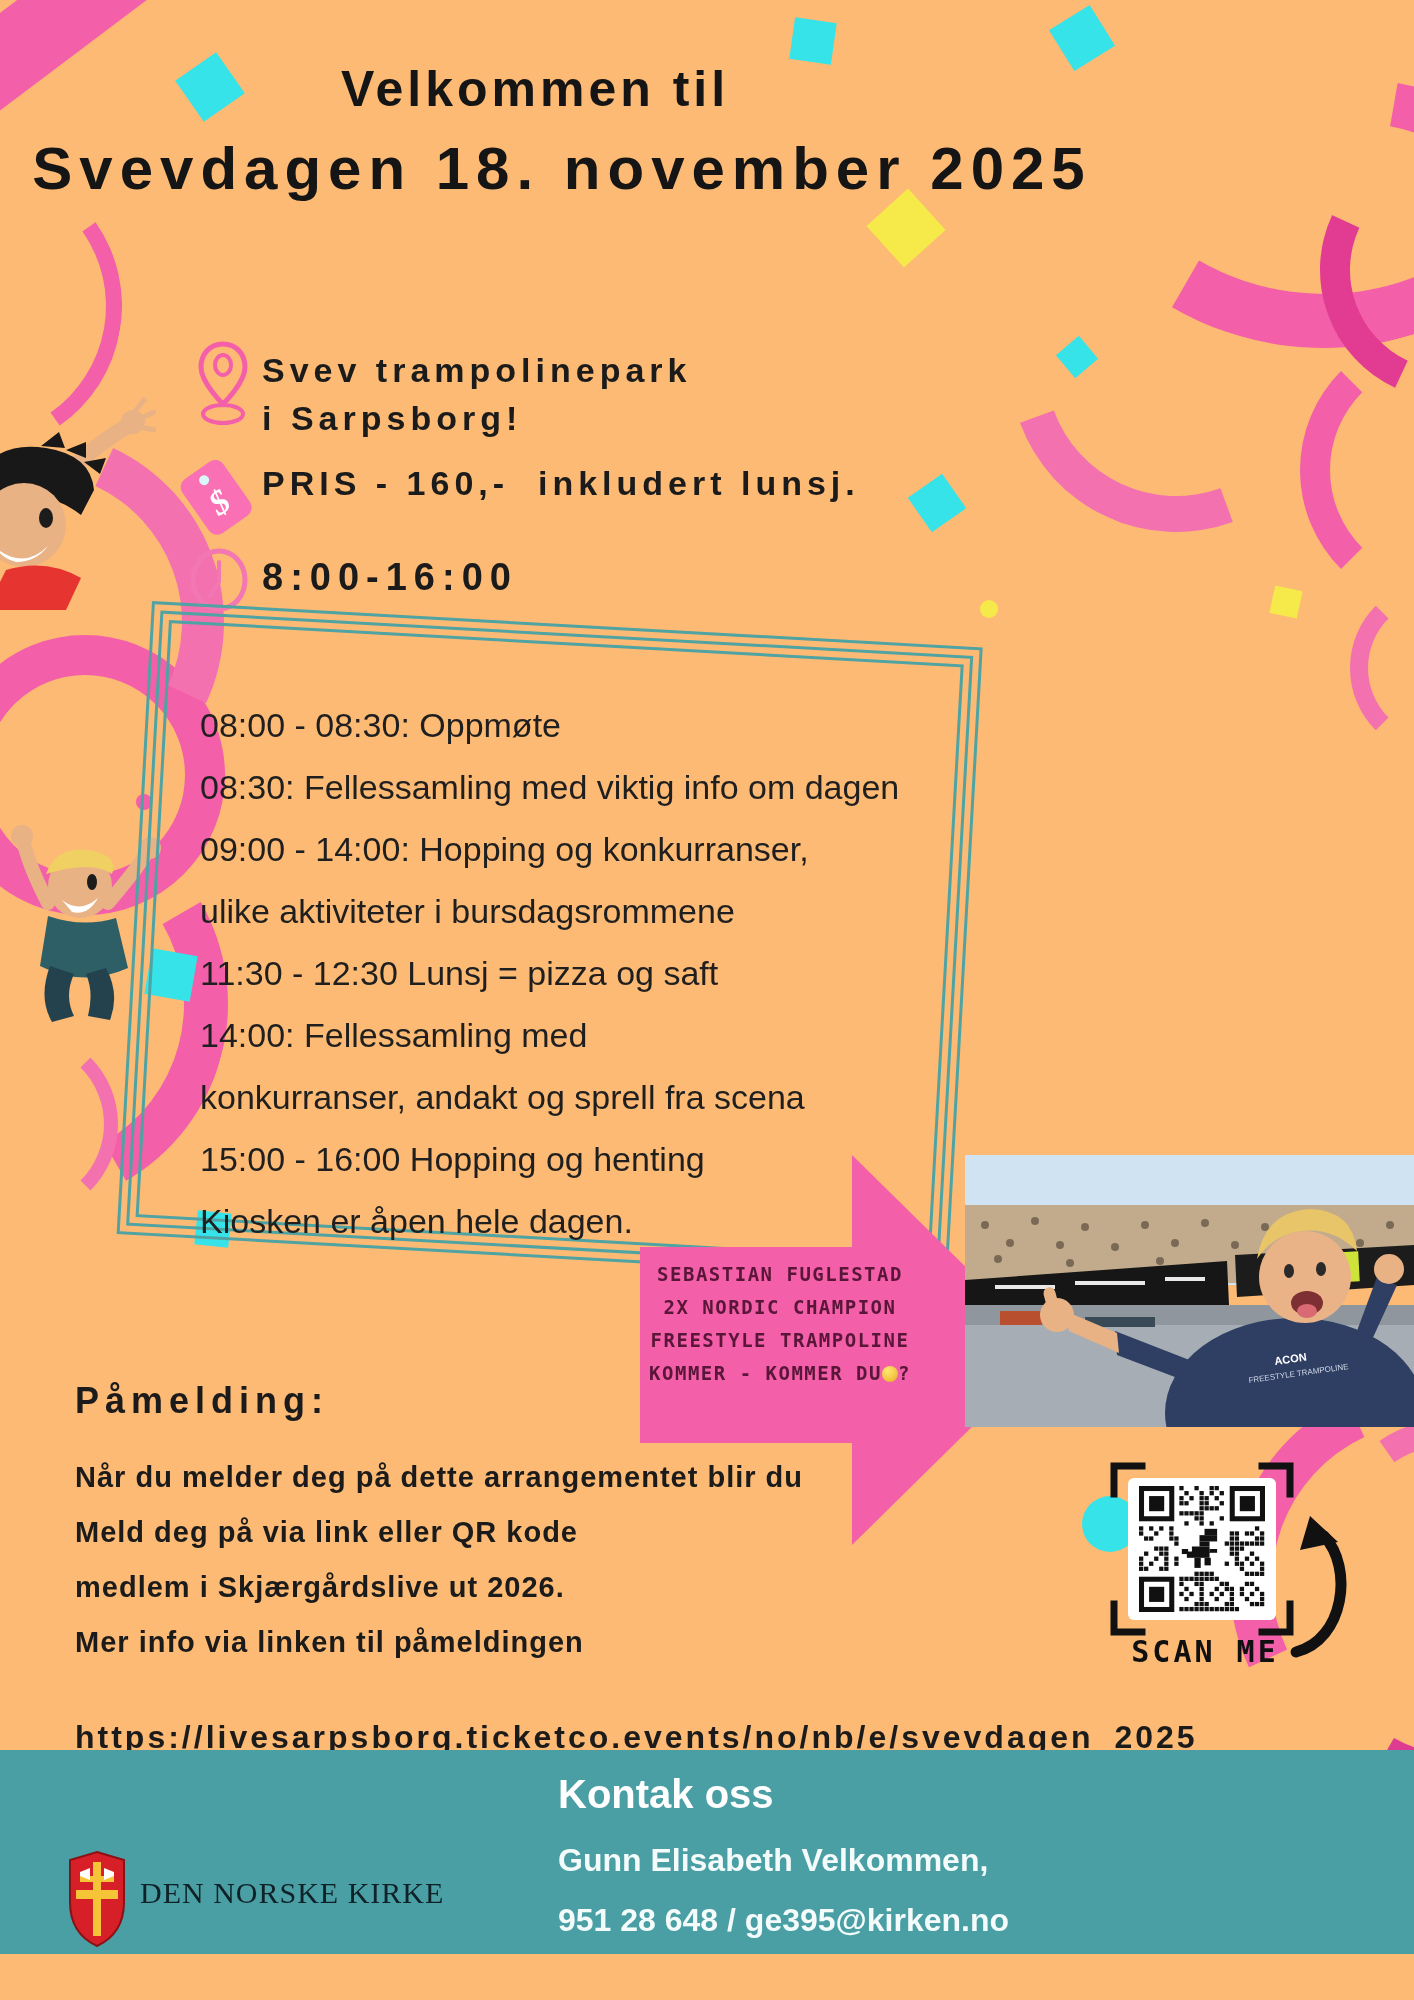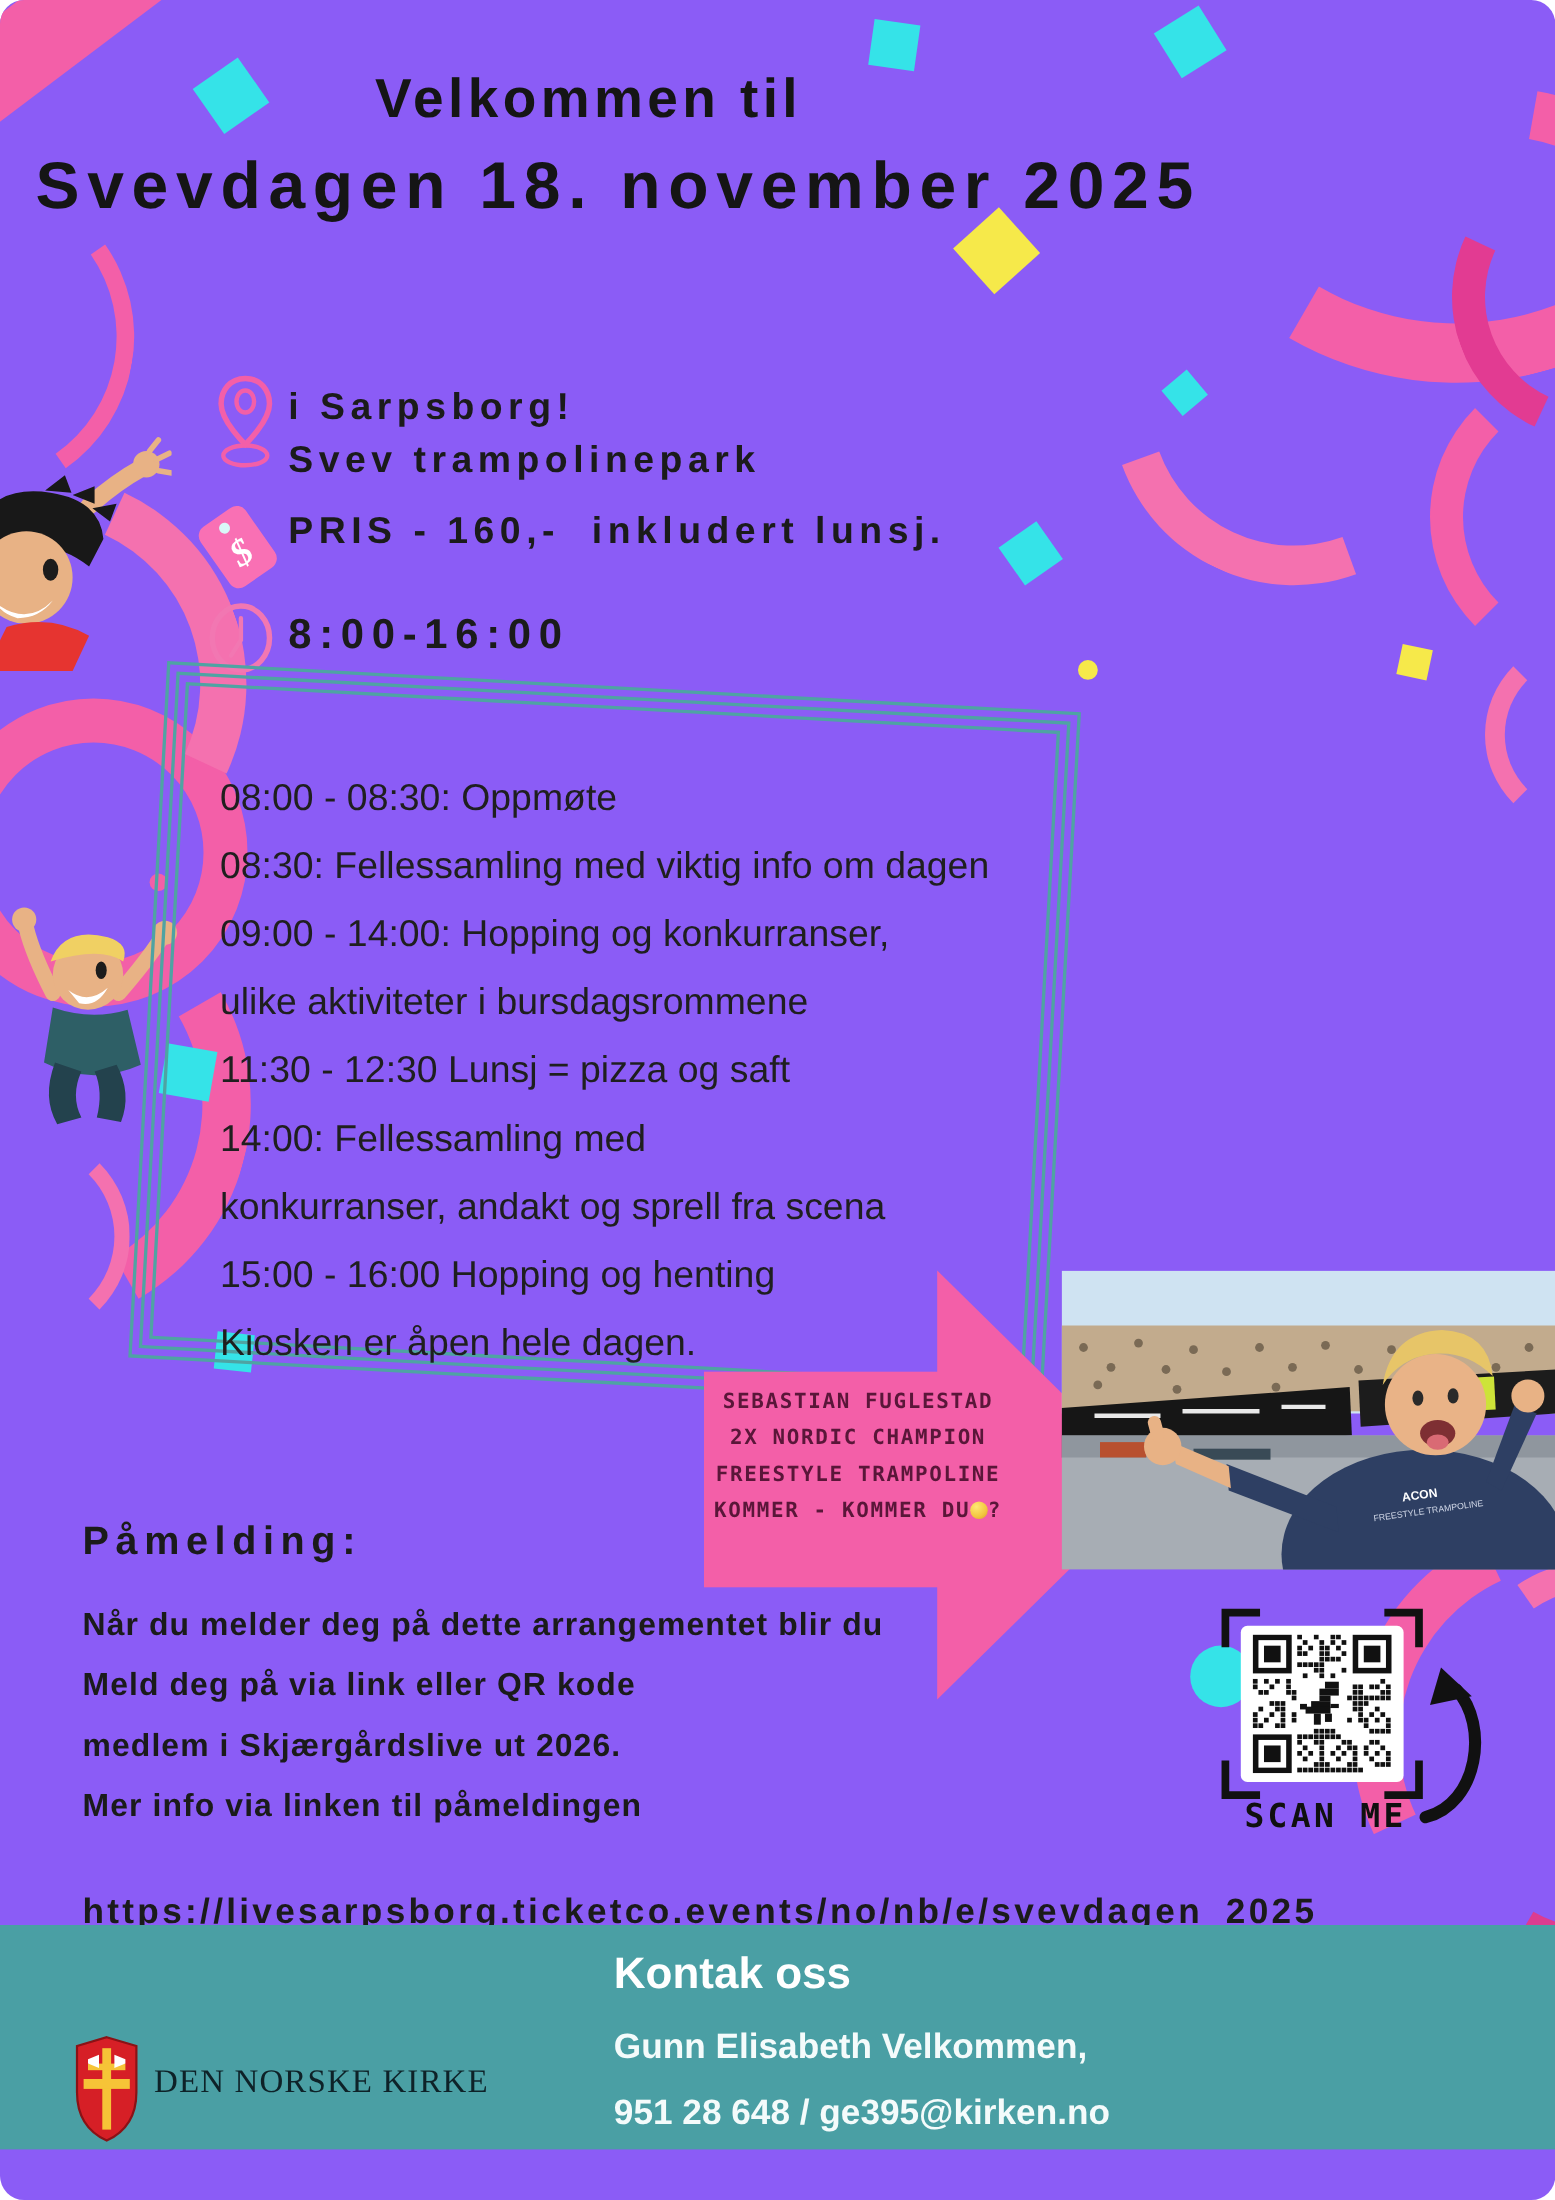--- a/index.html
+++ b/index.html
@@ -1,17 +1,17 @@
 <!DOCTYPE html>
 <html><head>
 <meta charset="utf-8">
 <style>
   html,body{margin:0;padding:0;background:#fff;}
-  .poster{position:relative;width:1414px;height:2000px;background:#8b5cf6;overflow:hidden;
-          font-family:"Liberation Sans", sans-serif;color:#1b1b1b;border-radius:22px;}
+  .poster{position:relative;width:1414px;height:2000px;background:#fdba74;overflow:hidden;
+          font-family:"Liberation Sans", sans-serif;color:#1b1b1b;}
   .abs{position:absolute;}
   
   .ribbon{position:absolute;border-radius:50%;border:40px solid transparent;z-index:1;}
   .band{position:absolute;background:#F35FA8;z-index:1;}
   .confetti{position:absolute;z-index:1;}
   .dot{border-radius:50%;}
   
   .title1{left:0;top:60px;width:1070px;text-align:center;font-size:50px;font-weight:bold;
           letter-spacing:4px;color:#151515;z-index:2;}
   .title2{left:0;top:134px;width:1124px;text-align:center;font-size:60px;font-weight:bold;
@@ -118,22 +118,22 @@
 
   <div class="abs title1">Velkommen til</div>
   <div class="abs title2">Svevdagen 18. november 2025</div>
 
   <svg class="abs" style="left:196px;top:338px;z-index:2;" width="54" height="90" viewBox="0 0 54 90">
     <path d="M27 6 C13 6 5 17 5 29 C5 45 27 66 27 66 C27 66 49 45 49 29 C49 17 41 6 27 6 Z" fill="none" stroke="#F35FA8" stroke-width="5"></path>
     <ellipse cx="27" cy="27" rx="8" ry="10" fill="none" stroke="#F35FA8" stroke-width="4"></ellipse>
     <ellipse cx="27" cy="76" rx="20" ry="9" fill="none" stroke="#F35FA8" stroke-width="4"></ellipse>
   </svg>
   <div class="abs info-text" style="left:262px;top:346px;line-height:48px;">
+    <div>Svev trampolinepark</div>
     <div>i Sarpsborg!</div>
-    <div>Svev trampolinepark</div>
   </div>
   <svg class="abs" style="left:170px;top:444px;z-index:2;" width="82" height="92" viewBox="0 0 82 92">
     <g transform="rotate(-35 41 46)">
       <rect x="16" y="22" width="50" height="66" rx="10" fill="#F970B4"></rect>
       <circle cx="41" cy="34" r="5" fill="#D9F7F8"></circle>
       <text x="41" y="72" font-size="34" font-weight="bold" fill="#ffffff" text-anchor="middle" font-family="Liberation Serif, serif" font-style="italic">$</text>
     </g>
   </svg>
   <div class="abs info-text" style="left:262px;top:464px;white-space:pre;">PRIS - 160,-  inkludert lunsj.</div>
   <svg class="abs" style="left:188px;top:546px;z-index:2;" width="62" height="68" viewBox="0 0 62 68">

